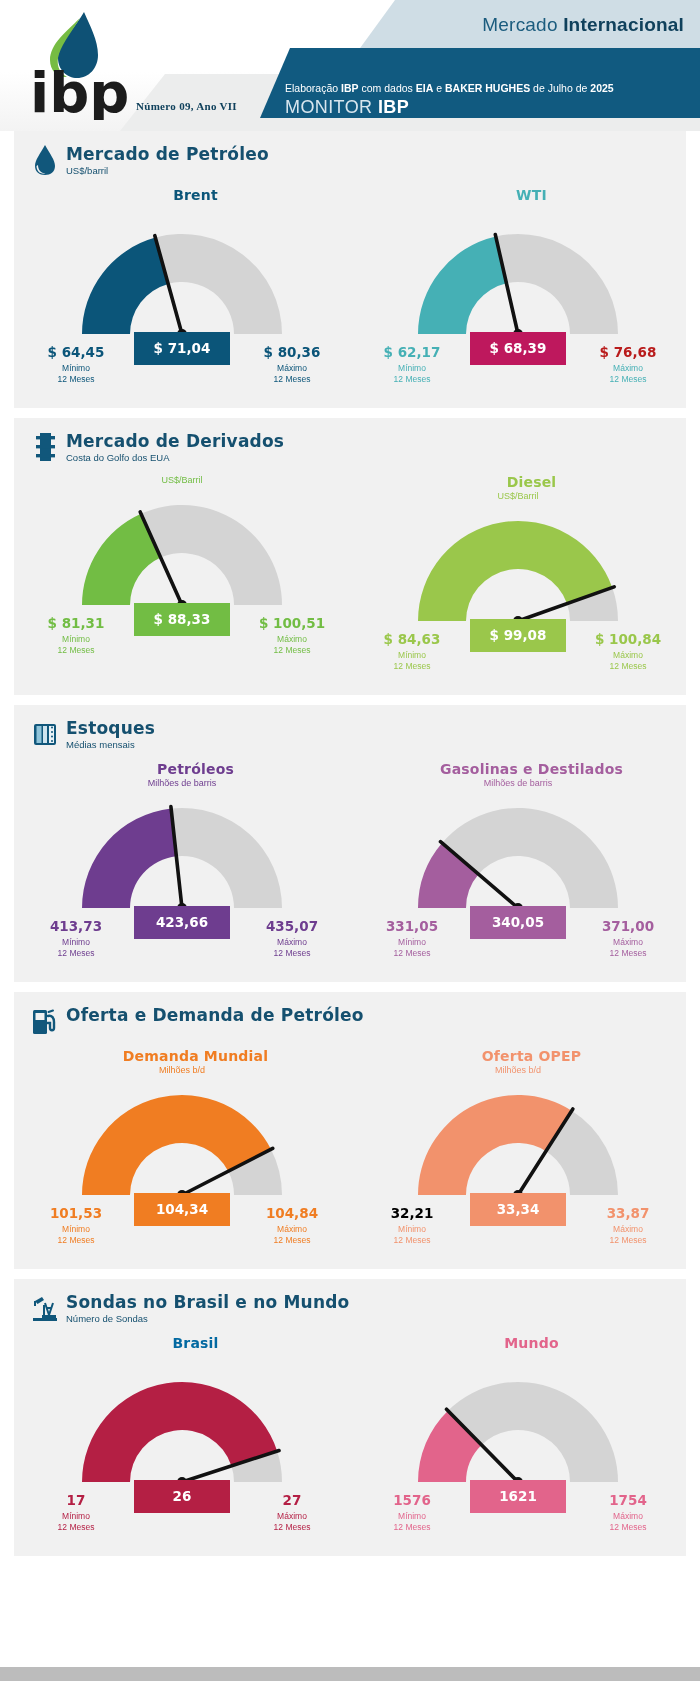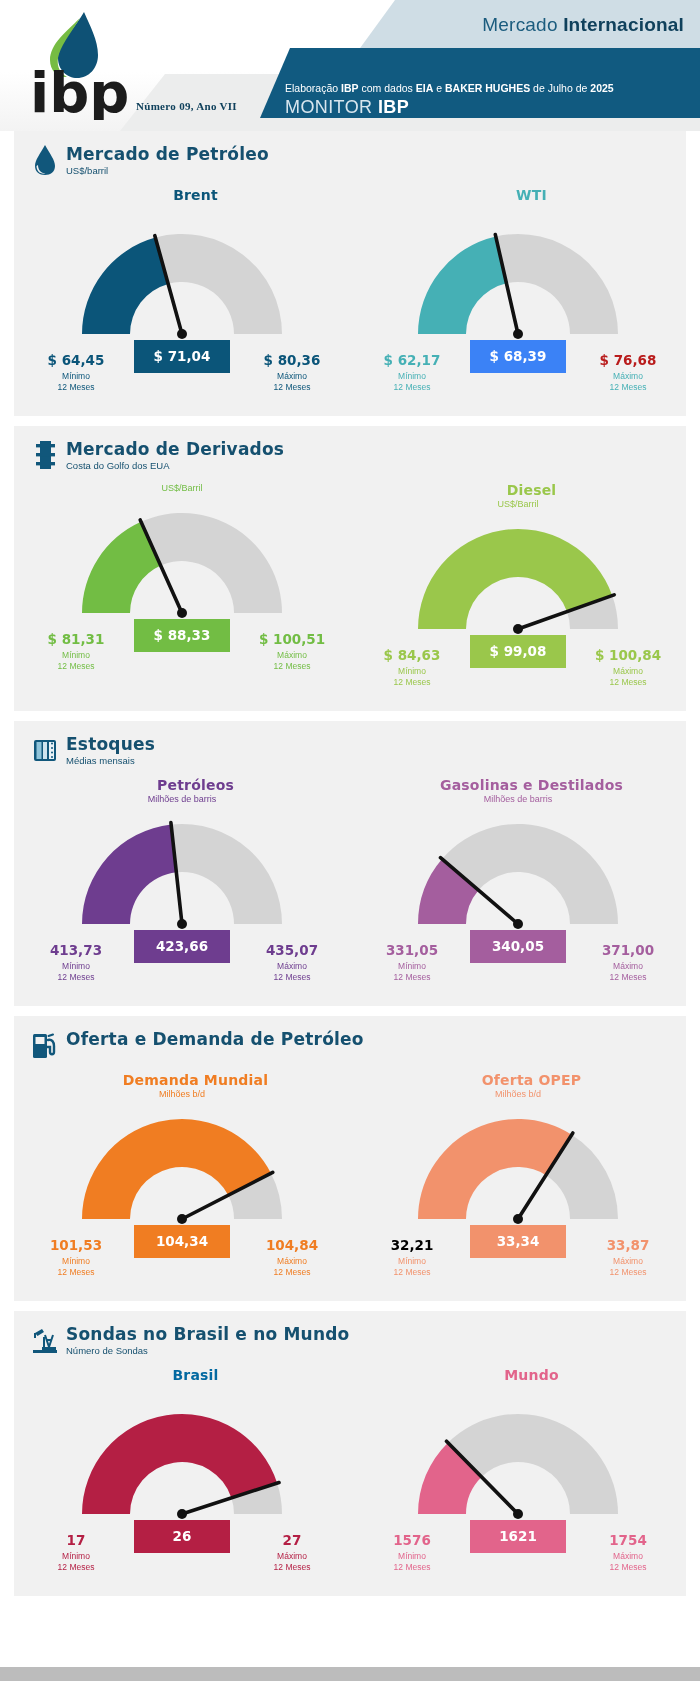--- a/index.html
+++ b/index.html
@@ -106,21 +106,21 @@
 
   .g-title {
     text-align: center; font-size: 14px; font-weight: bold;
     font-family: "DejaVu Sans", sans-serif; letter-spacing: .2px; padding-left: 27px;
   }
   .g-sub { text-align: center; font-size: 9px; margin-top: 1px; }
 
   .g-area { position: relative; width: 270px; height: 122px; margin: 8px auto 0 auto; }
   .g-area svg { display: block; }
 
-  .g-foot { position: relative; height: 58px; margin-top: 8px; }
+  .g-foot { position: relative; height: 58px; margin-top: 0px; }
   .g-min, .g-max {
     position: absolute; top: 0; width: 96px; text-align: center;
   }
   .g-min { left: 14px; }
   .g-max { right: 10px; }
   .g-mv { font-size: 13.5px; font-weight: bold; font-family: "DejaVu Sans", sans-serif; }
   .g-ml { font-size: 8.5px; line-height: 11px; margin-top: 3px; }
   .g-badge {
     position: absolute; left: 50%; transform: translateX(-50%);
     top: -12px; width: 96px; height: 33px; line-height: 33px;
@@ -198,21 +198,21 @@
     <path d="M112.77806250109164,14.500330801614453 A100,100 0 0 1 235,112 L187,112 A52,52 0 0 0 123.44459250056765,61.30017201683952 Z" fill="#d4d4d4"></path>
     <line x1="135" y1="112" x2="112.33362375111348" y2="12.550337417646745" stroke="#111111" stroke-width="3.6" stroke-linecap="round"></line>
     <circle cx="135" cy="112" r="5" fill="#111111"></circle>
   </svg>
           </div>
        <div class="g-foot">
          <div class="g-min">
            <div class="g-mv" style="color:#45b0b5">$ 62,17</div>
            <div class="g-ml" style="color:#45b0b5">Mínimo<br>12 Meses</div>
          </div>
-         <div class="g-badge" style="background:#3b82f6">$ 68,39</div>
+         <div class="g-badge" style="background:#be185d">$ 68,39</div>
          <div class="g-max">
            <div class="g-mv" style="color:#b91c1c">$ 76,68</div>
            <div class="g-ml" style="color:#45b0b5">Máximo<br>12 Meses</div>
          </div>
        </div>
         </div>
       </div>
     </div>
     <div class="section">
       <div class="sec-head">

